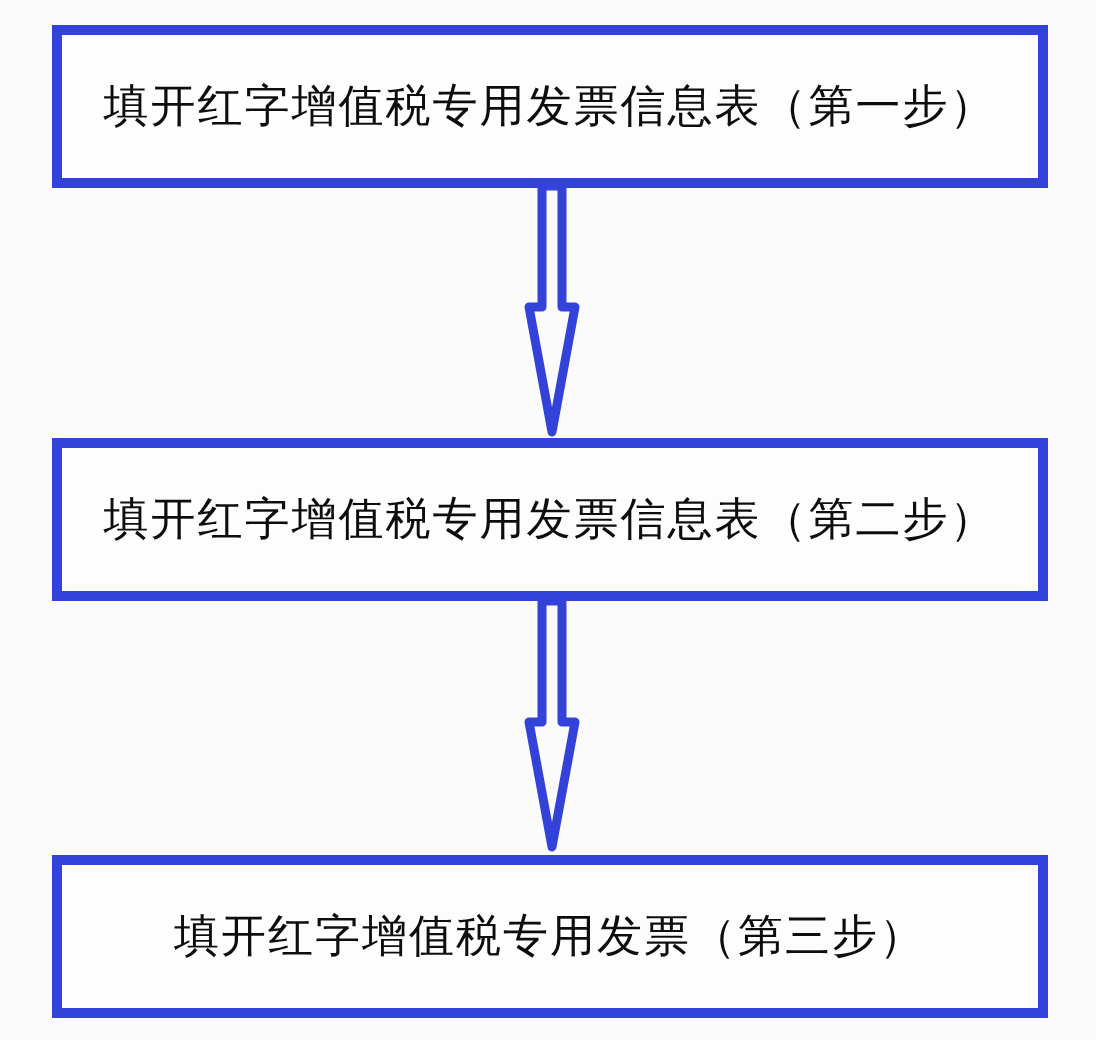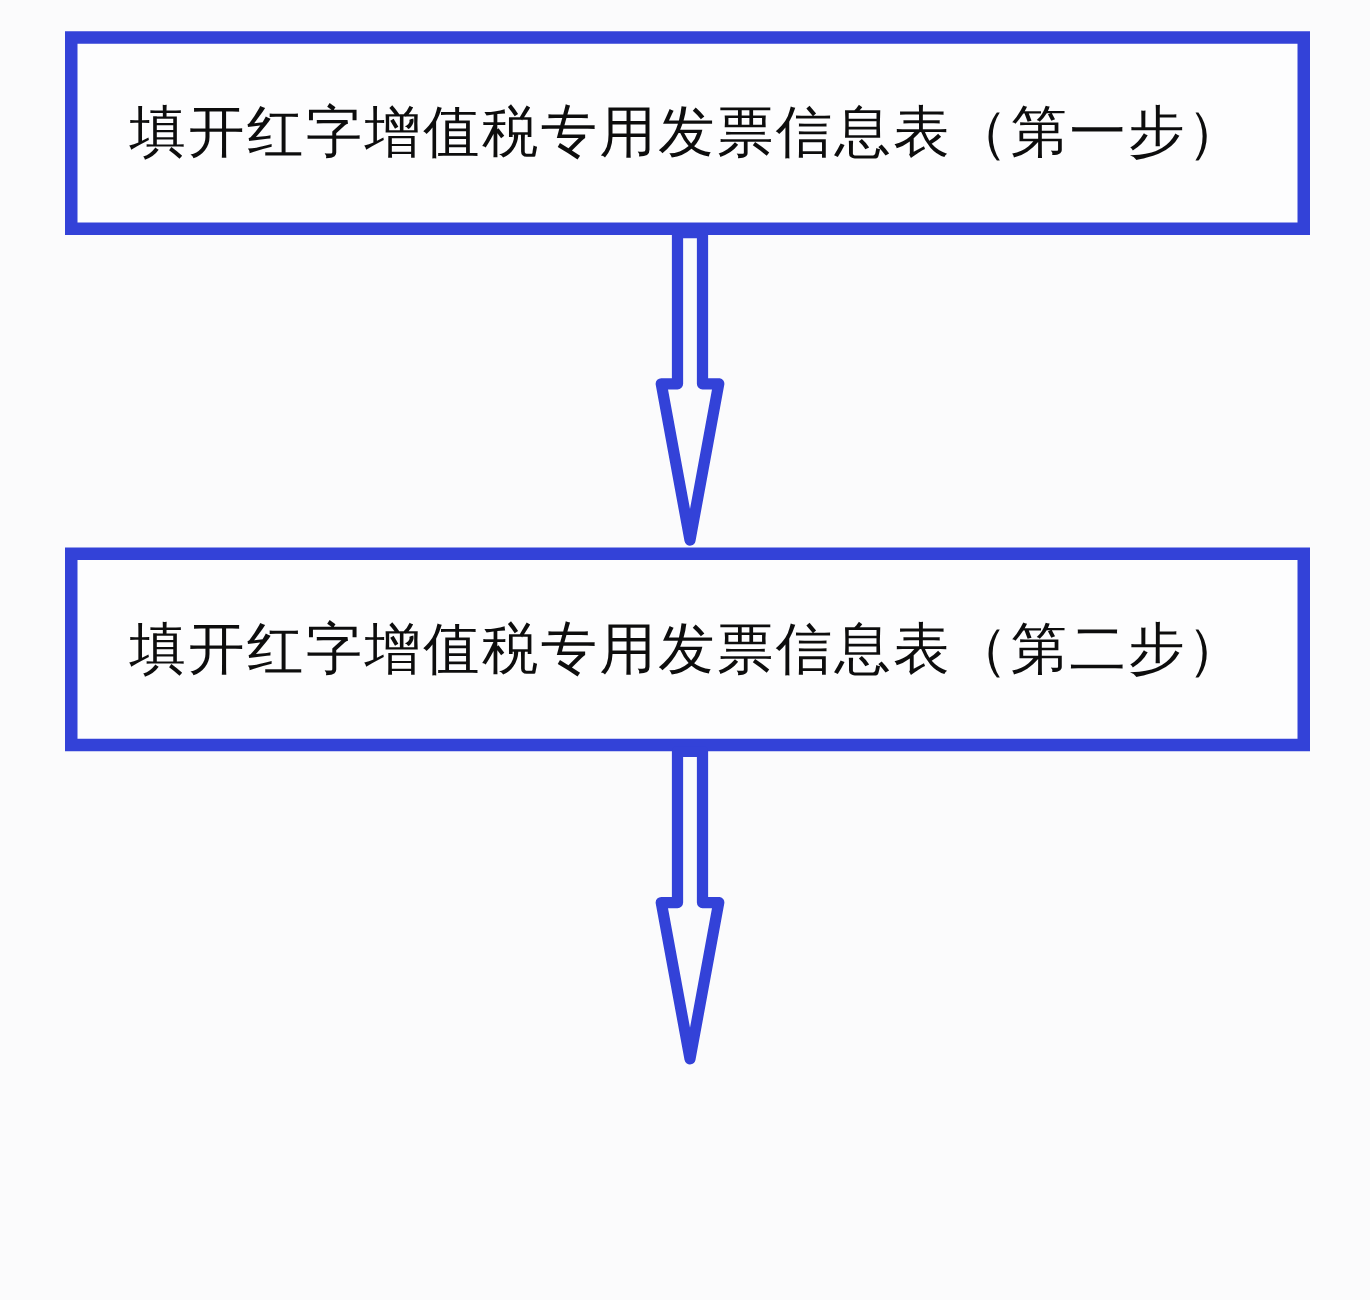--- a/index.html
+++ b/index.html
@@ -67,14 +67,17 @@
   </svg>
 
   <div class="step-box" id="box-2">
     <span class="step-label">填开红字增值税专用发票信息表（第二步）</span>
   </div>
 
   <svg class="arrow" id="arrow-2" viewBox="0 0 66 258" xmlns="http://www.w3.org/2000/svg">
     <path d="M23,4 L23,125 L10,125 L33,250 L56,125 L43,125 L43,4 Z" fill="var(--bg)" stroke="currentColor" stroke-width="9" stroke-linejoin="round" stroke-linecap="round"></path>
   </svg>
 
+  <div class="step-box" id="box-3">
+    <span class="step-label">填开红字增值税专用发票（第三步）</span>
+  </div>
 
 </div>
 
 </body></html>

